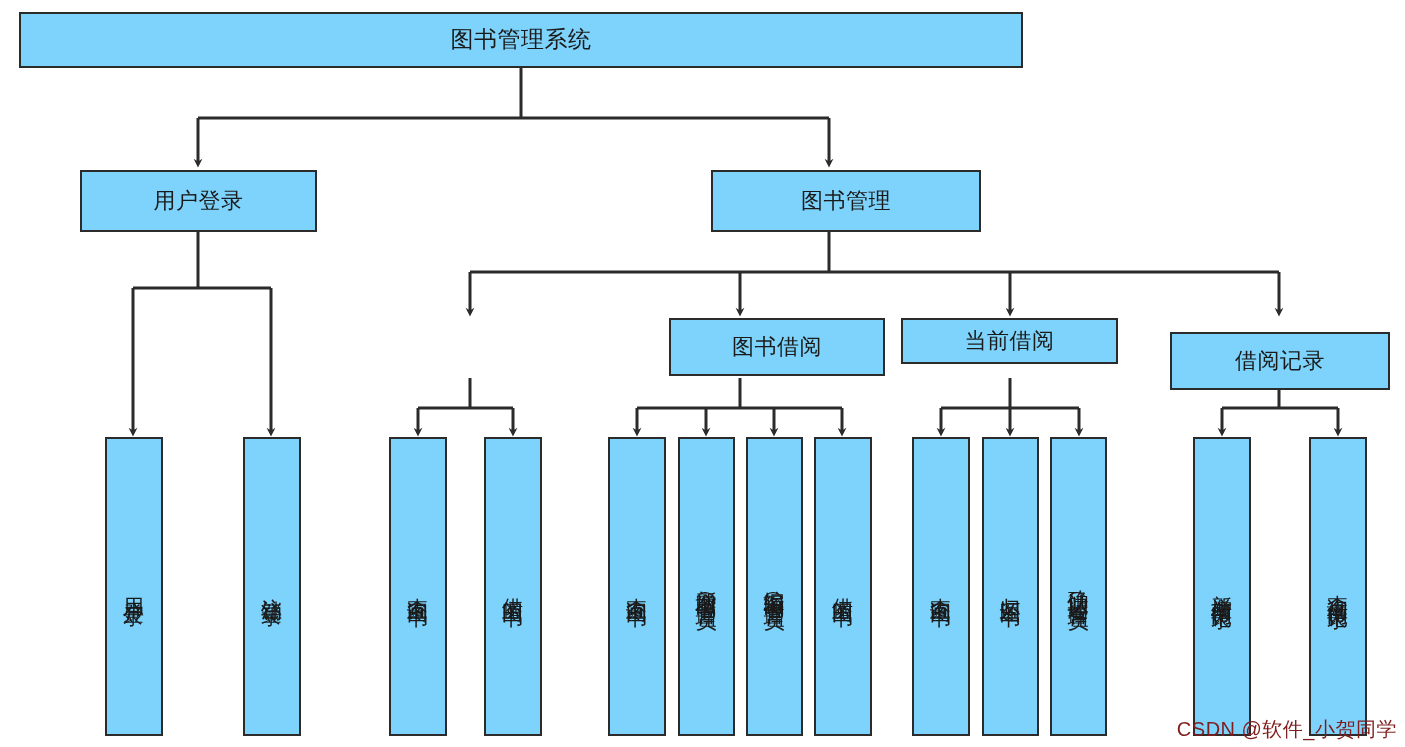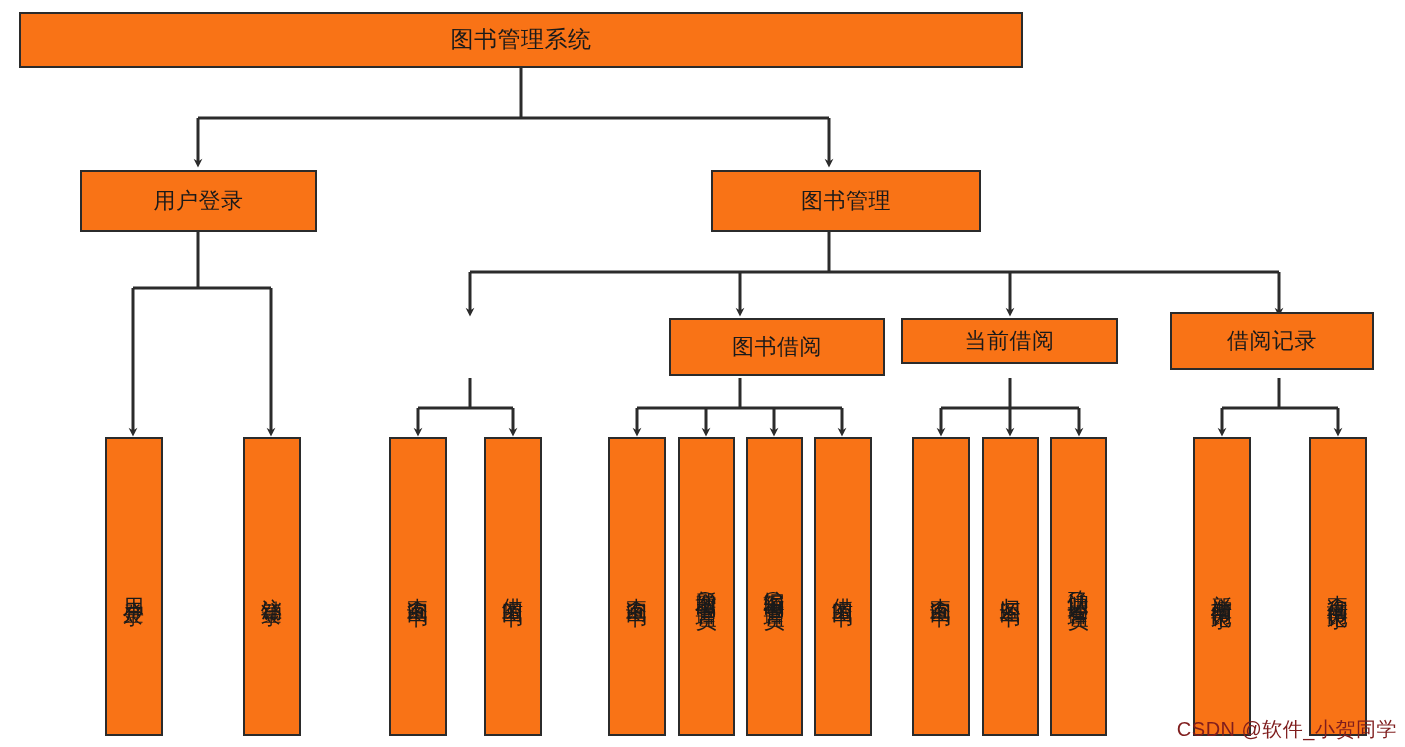--- a/index.html
+++ b/index.html
@@ -20,21 +20,21 @@
   #wires {
     position: absolute;
     left: 0;
     top: 0;
     width: 1405px;
     height: 747px;
   }
   .node {
     position: absolute;
     box-sizing: border-box;
-    background: #f97316;
+    background: #7dd3fc;
     border: 2.5px solid #2b2b2b;
     display: flex;
     align-items: center;
     justify-content: center;
     text-align: left;
     color: #1a1a1a;
     z-index: 2;
   }
   .node .lbl {
     display: block;
@@ -145,21 +145,21 @@
 
 
   <div class="node horiz" style="left:632px; top:318px; width:216px; height:58px;margin-left:37px;">
     <span class="lbl">图书借阅</span>
   </div>
 
   <div class="node horiz" style="left:901px; top:318px; width:217px; height:46px;">
     <span class="lbl">当前借阅</span>
   </div>
 
-  <div class="node horiz" style="left:1170px; top:312px; width:204px; height:58px;">
+  <div class="node horiz" style="left:1170px; top:332px; width:220px; height:58px;">
     <span class="lbl">借阅记录</span>
   </div>
 
   <div class="node vert" style="left:105px; top:437px; width:58px; height:299px;">
     <span class="lbl">用户登录</span>
   </div>
 
   <div class="node vert" style="left:243px; top:437px; width:58px; height:299px;">
     <span class="lbl">注销登录</span>
   </div>

